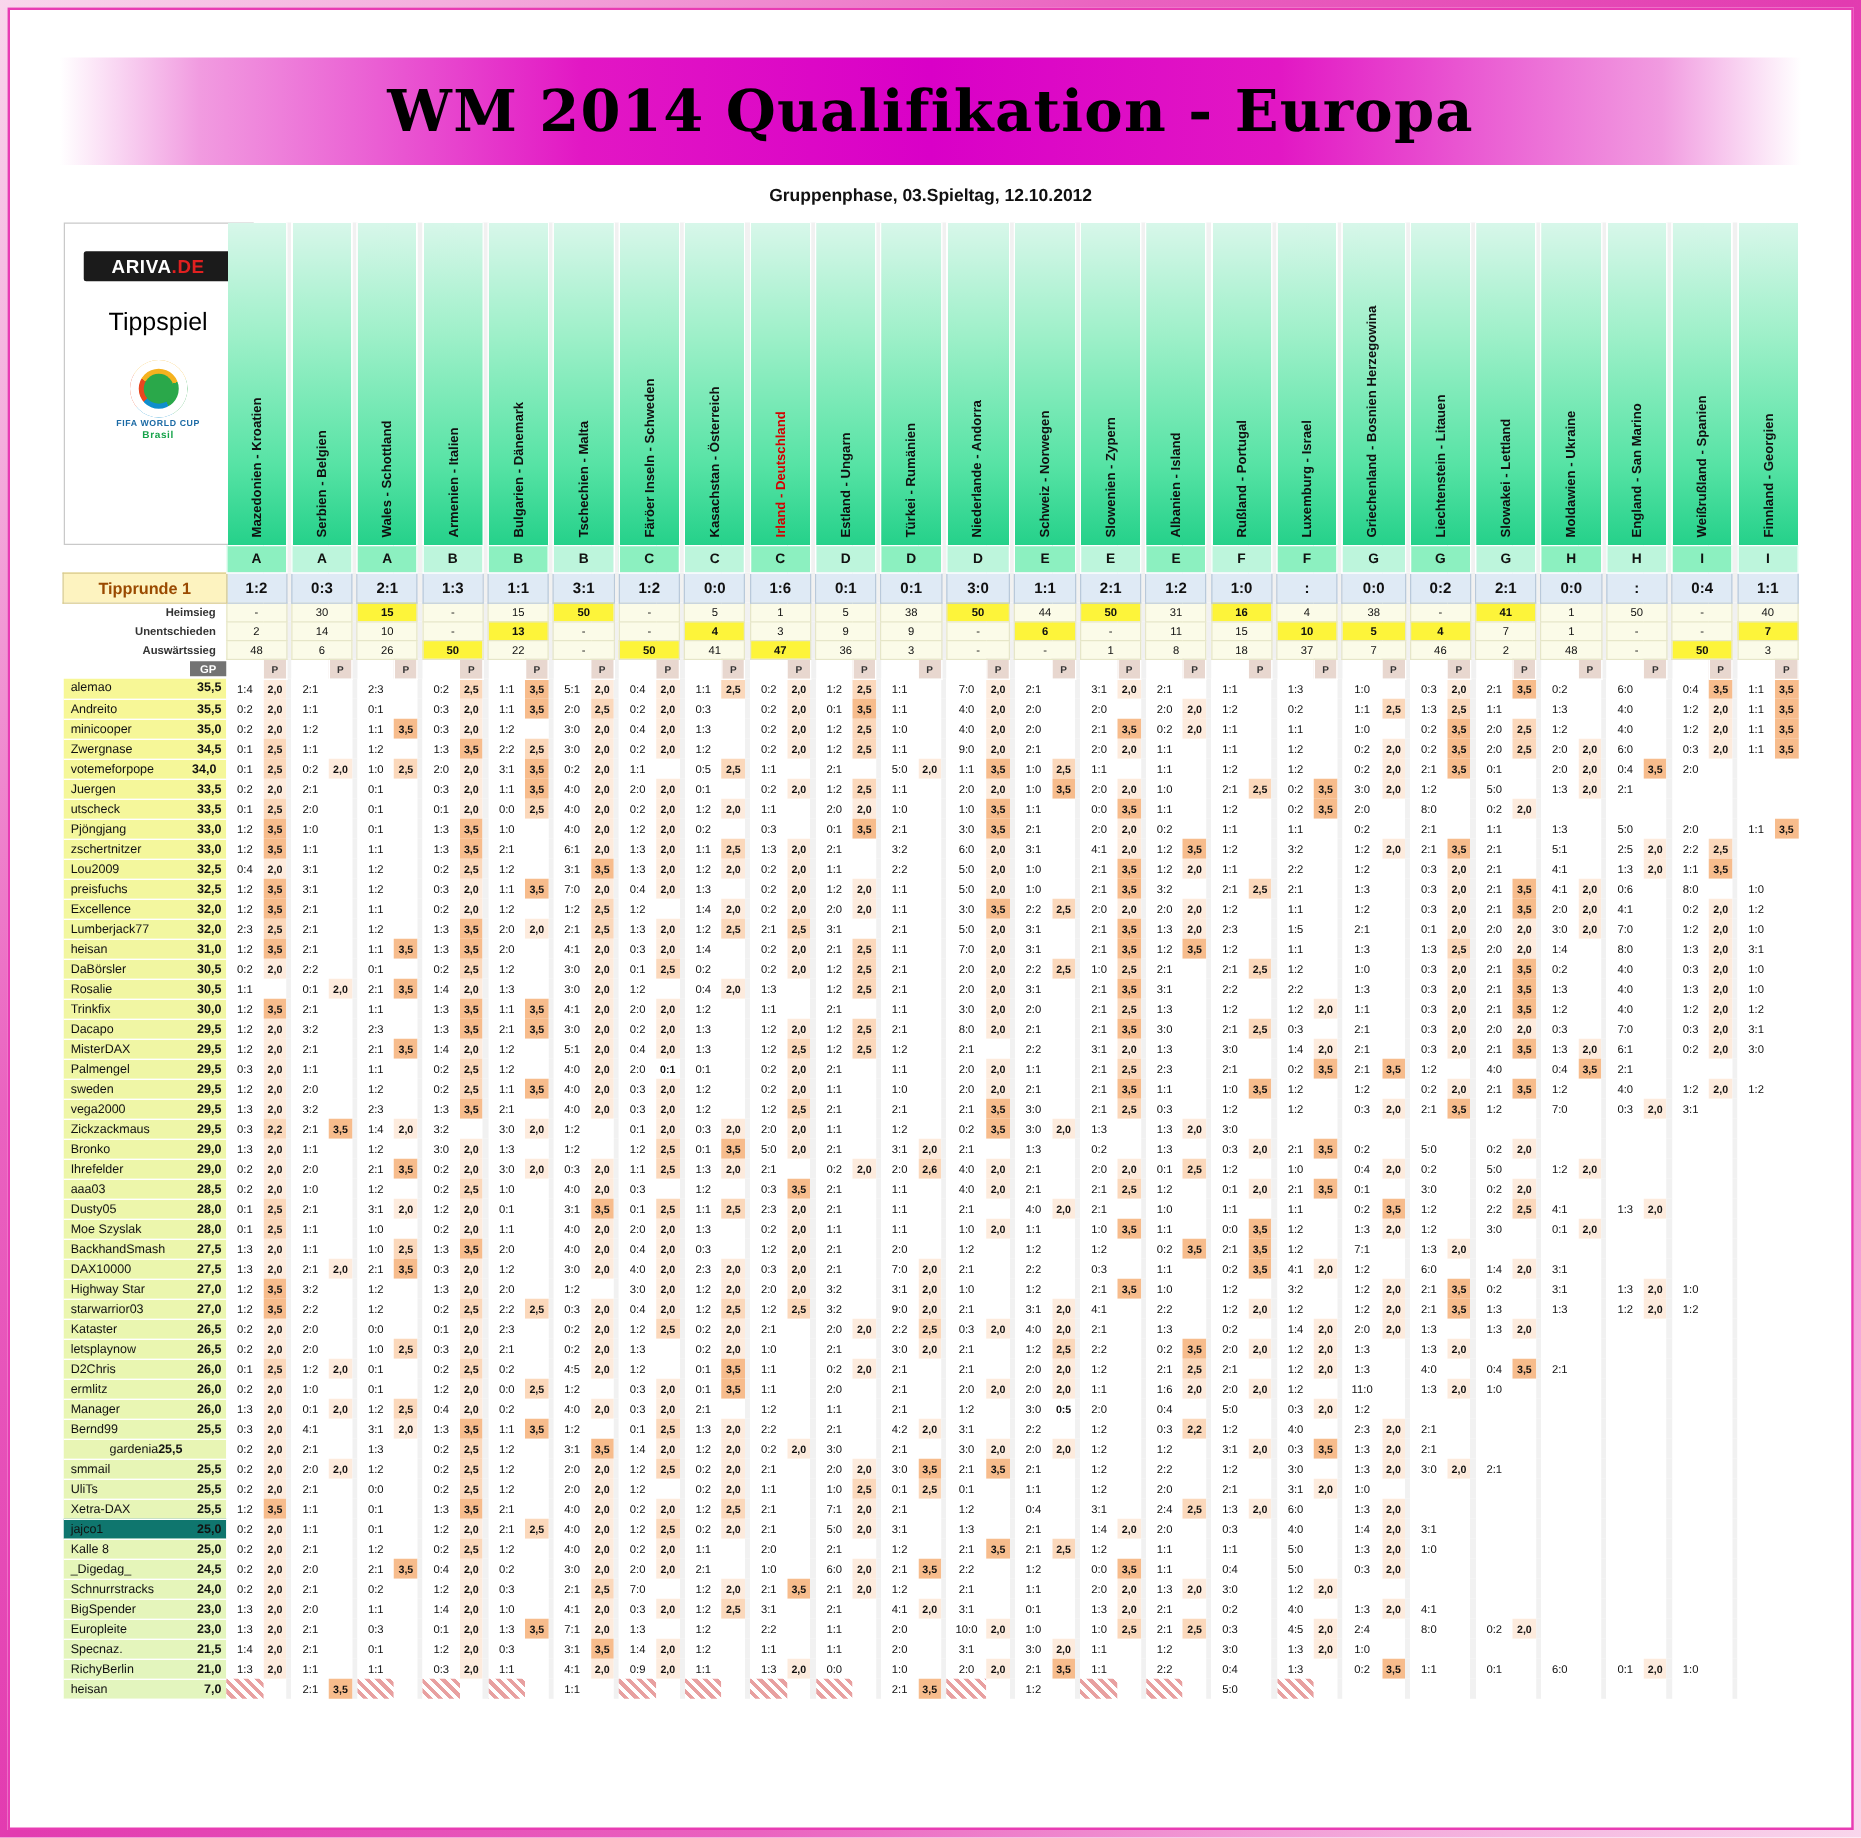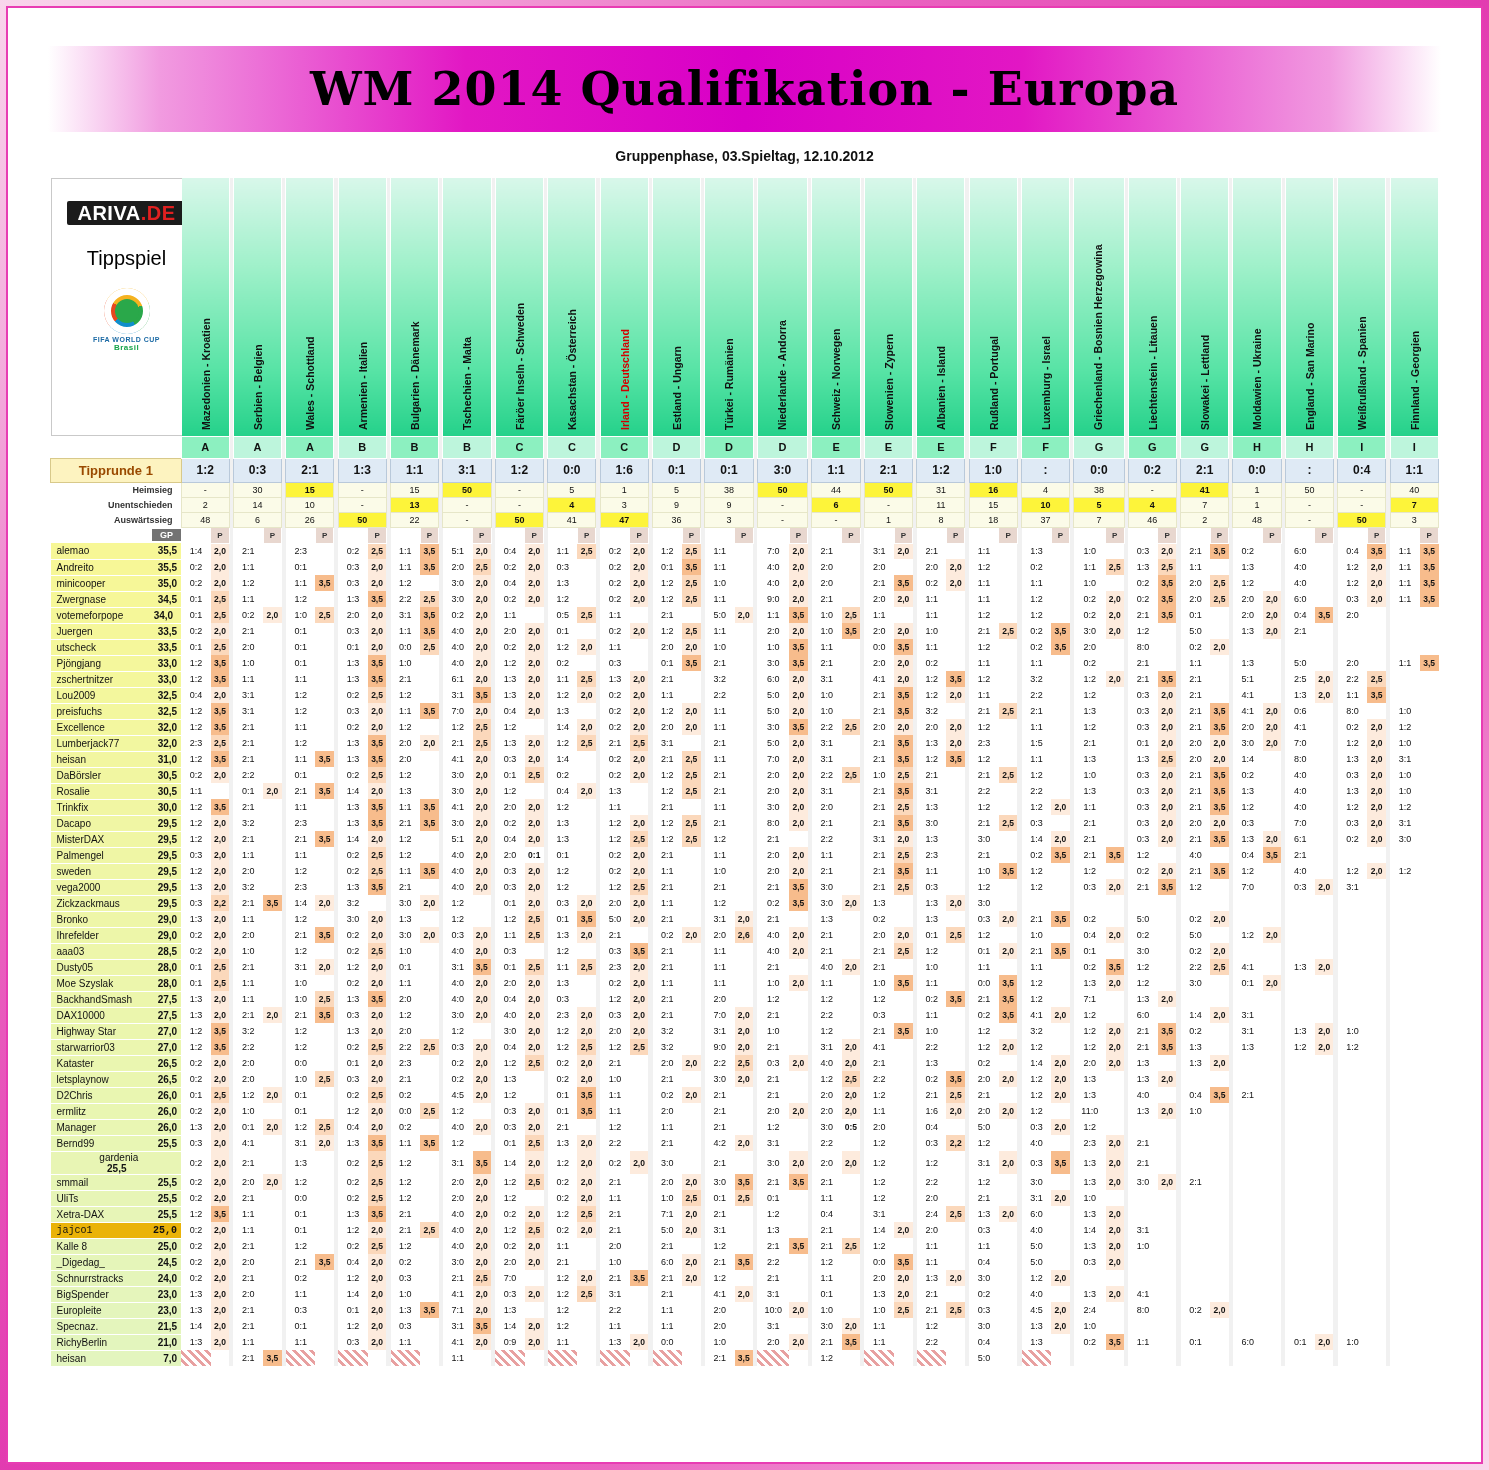--- a/index.html
+++ b/index.html
@@ -56,21 +56,21 @@
   #leftblock {
     position:absolute; left:0; top:0; width:152px; height:258px;
     background:#ffffff; border:1px solid #c9c9c9;
     display:flex; flex-direction:column; align-items:center;
   }
   #ariva {
     margin-top:22px; width:120px; height:24px;
     background:#1b1b1b; border-radius:2px;
     display:flex; align-items:center; justify-content:center;
   }
-  #ariva span { color:#fff; font-weight:bold; font-size:20px; letter-spacing:.5px; }
+  #ariva span { color:#fff; font-weight:bold; font-size:15px; letter-spacing:.5px; }
   #ariva span em { color:#e02020; font-style:normal; }
   #tippspiel { margin-top:22px; font-size:20px; color:#000000; }
   #wclogo { margin-top:14px; width:78px; height:78px; position:relative; }
   #wclogo .cup {
     position:absolute; left:16px; top:4px; width:46px; height:46px;
     border-radius:50%;
     background:conic-gradient(#f5b21f 0deg 70deg,#2aa84a 70deg 150deg,#0f8ecc 150deg 230deg,#e8471f 230deg 300deg,#f5b21f 300deg 360deg);
     box-shadow:inset 0 0 0 7px #ffffff;
   }
   #wclogo .cup:after{
@@ -3642,21 +3642,21 @@
                 <td class="pt p0"></td>
                 <td class="colsep"></td>
                 <td class="tip"></td>
                 <td class="pt p0"></td>
                 <td class="colsep"></td>
                 <td class="tip"></td>
                 <td class="pt p0"></td>
               </tr>
               <tr>
                 <td class="name" colspan="1" style="background: rgb(232, 245, 180);">
-                  <div style="display: flex; justify-content: center; align-items: center; flex-direction: column;">
+                  <div style="display: flex; justify-content: center; align-items: center;">
                     <span>gardenia</span>
                     <span style="font-weight: bold; padding-right: 4px;">25,5</span>
                   </div>
                 </td>
                 <td class="tip">0:2</td>
                 <td class="pt p20">2,0</td>
                 <td class="colsep"></td>
                 <td class="tip">2:1</td>
                 <td class="pt p0"></td>
                 <td class="colsep"></td>
@@ -3957,21 +3957,21 @@
                 <td class="tip"></td>
                 <td class="pt p0"></td>
                 <td class="colsep"></td>
                 <td class="tip"></td>
                 <td class="pt p0"></td>
                 <td class="colsep"></td>
                 <td class="tip"></td>
                 <td class="pt p0"></td>
               </tr>
               <tr>
-                <td class="name" colspan="1" style="background: #eab308; font-family: Liberation Mono, monospace;">
+                <td class="name" colspan="1" style="background: #0f766e;">
                   <div style="display: flex; justify-content: space-between; align-items: center;">
                     <span>jajco1</span>
                     <span style="font-weight: bold; padding-right: 4px;">25,0</span>
                   </div>
                 </td>
                 <td class="tip">0:2</td>
                 <td class="pt p20">2,0</td>
                 <td class="colsep"></td>
                 <td class="tip">1:1</td>
                 <td class="pt p0"></td>

